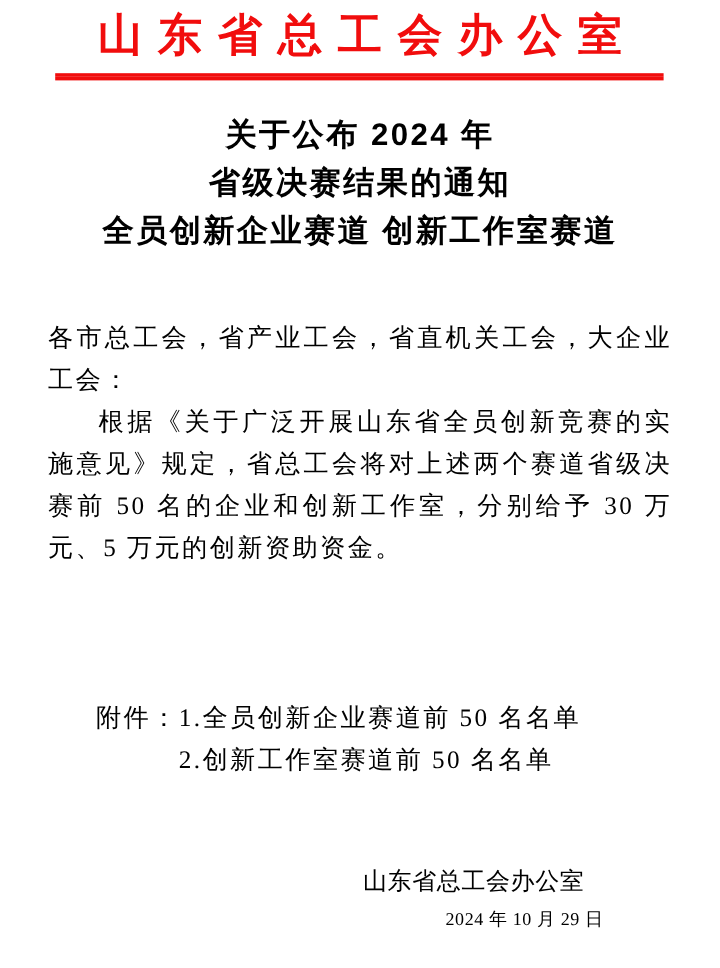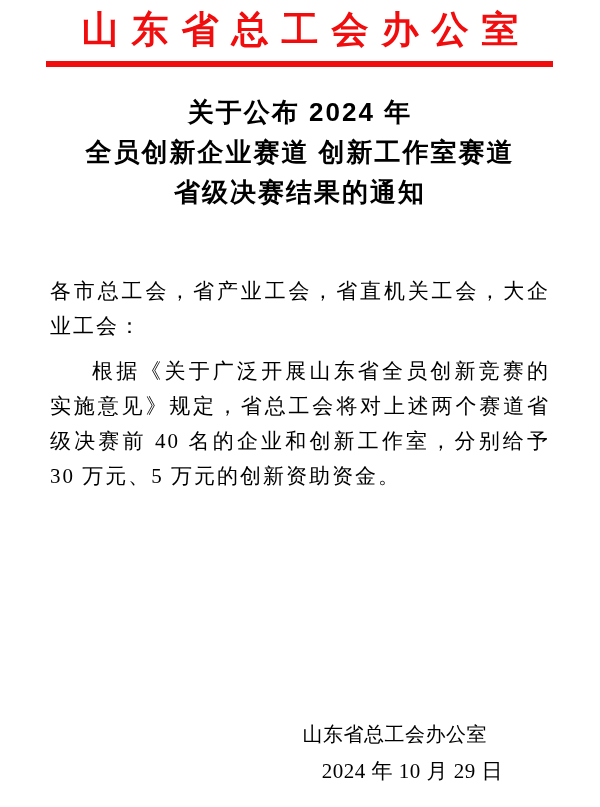--- a/index.html
+++ b/index.html
@@ -53,21 +53,21 @@
   }
   
   .doc-body{
     position:absolute;
     top:264px; left:40px; width:520px;
     font-size:21px;
     line-height:35px;
     letter-spacing:2px;
     text-align:justify;
   }
-  .doc-body p{ margin:10px; }
+  .doc-body p{ margin:0; }
   .doc-body p.para{ text-indent:2em; }
   
   .attachments{
     position:absolute;
     top:581px; left:80px;
     font-size:21px;
     line-height:35px;
     letter-spacing:2px;
     white-space:nowrap;
   }
@@ -76,21 +76,21 @@
   .sig-org{
     position:absolute;
     top:721px; right:113px;
     font-size:20px;
     letter-spacing:0.5px;
     white-space:nowrap;
   }
   .sig-date{
     position:absolute;
     top:757px; right:97px;
-    font-size:21px;
+    font-size:15px;
     letter-spacing:0.5px;
     white-space:nowrap;
   }
   
   .bottom-rule{
     position:absolute;
     top:794px; left:46px; right:47px;
     height:3px;
     background:var(--red);
   }
@@ -99,29 +99,37 @@
 <body>
 
 <div class="page">
 
   <div class="doc-header">山东省总工会办公室</div>
 
   <div class="double-rule"></div>
 
   <div class="doc-title">
     <div>关于公布 2024 年</div>
+    <div>省级决赛结果的通知</div>
     <div>全员创新企业赛道 创新工作室赛道</div>
-    <div>省级决赛结果的通知</div>
   </div>
 
   <div class="doc-body">
     <p class="salutation">各市总工会，省产业工会，省直机关工会，大企业工会：</p>
-    <p class="para">根据《关于广泛开展山东省全员创新竞赛的实施意见》规定，省总工会将对上述两个赛道省级决赛前 40 名的企业和创新工作室，分别给予 30 万元、5 万元的创新资助资金。</p>
+    <p class="para">根据《关于广泛开展山东省全员创新竞赛的实施意见》规定，省总工会将对上述两个赛道省级决赛前 50 名的企业和创新工作室，分别给予 30 万元、5 万元的创新资助资金。</p>
   </div>
 
+  <div class="attachments">
+    <div class="att-line">
+      <span>附件：</span><span>1.全员创新企业赛道前 50 名名单</span>
+    </div>
+    <div class="att-line">
+      <span class="att-label-ghost">附件：</span><span>2.创新工作室赛道前 50 名名单</span>
+    </div>
+  </div>
 
   <div class="sig-org">山东省总工会办公室</div>
 
   <div class="sig-date">2024 年 10 月 29 日</div>
 
   <div class="bottom-rule"></div>
 
 </div>
 
 </body></html>

